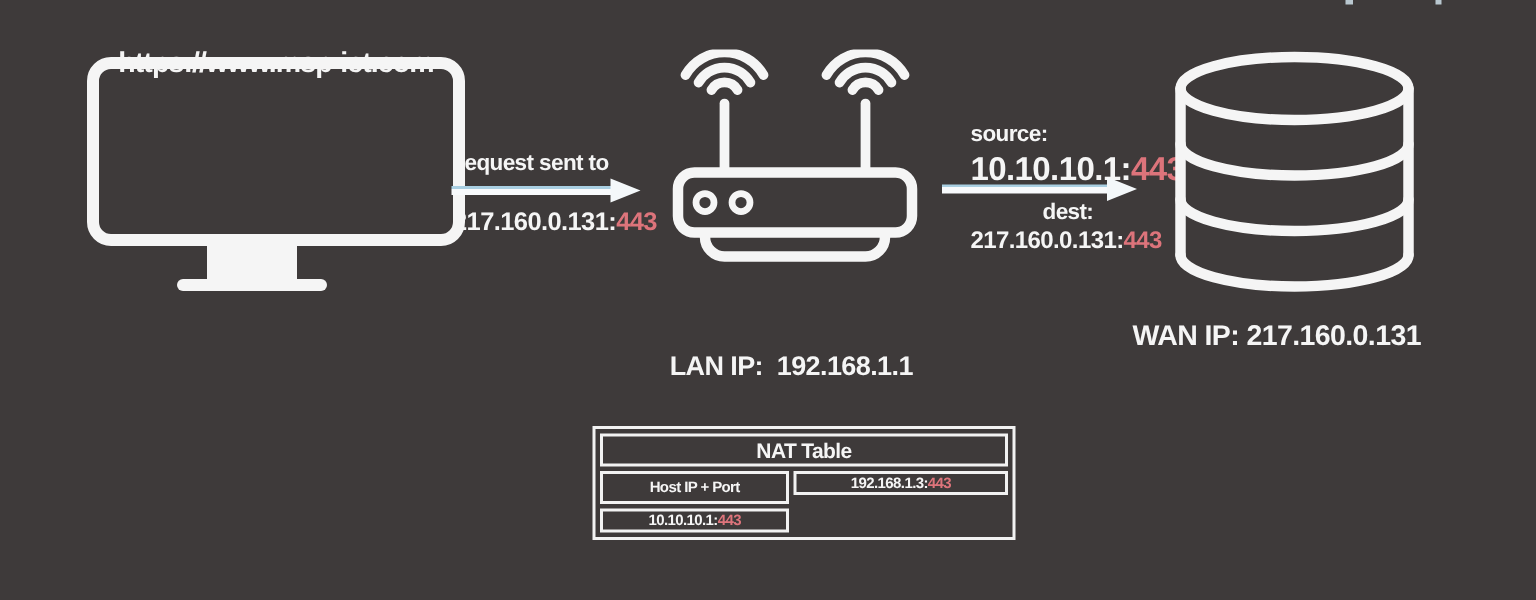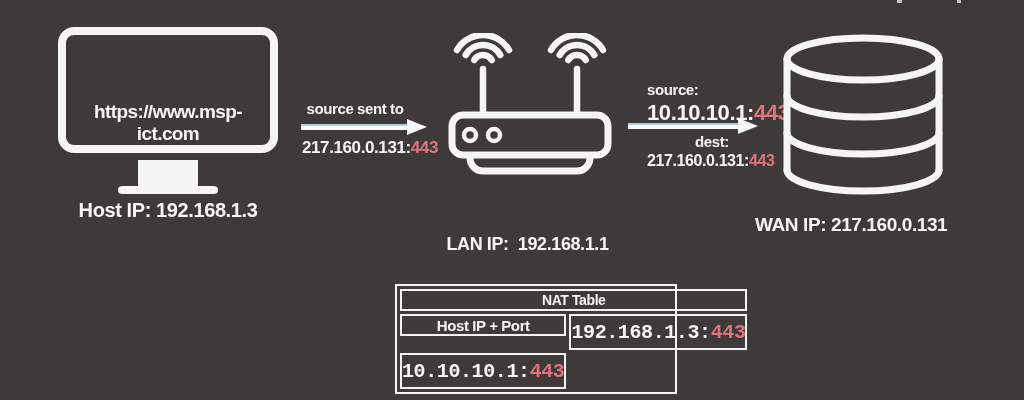--- a/index.html
+++ b/index.html
@@ -17,24 +17,24 @@
   .pre{white-space:pre;margin-top:22px;}
   .red{color:#dd747b;}
 
   
   .speck{position:absolute;top:0;height:3px;background:#cfe0ea;opacity:.85;}
   .s1{left:897px;width:5px;}
   .s2{left:957px;width:4px;}
 
   
   .monitor{
-    left:58px;top:27px;width:220px;height:126px;
+    left:58px;top:38px;width:252px;height:126px;
     border:8px solid #f5f5f5;border-radius:16px;
     box-sizing:border-box;
-    display:flex;align-items:flex-end;justify-content:center;
+    display:flex;align-items:flex-start;justify-content:center;
   }
   .monitor .screen{
     font-size:19px;text-align:center;margin-top:-14px;
     letter-spacing:-0.6px;
   }
   .monitor-neck{left:138px;top:160px;width:60px;height:28px;background:#f5f5f5;}
   .monitor-base{left:118px;top:186px;width:100px;height:8px;background:#f5f5f5;border-radius:4px;}
   .host-label{left:48px;top:199px;width:240px;text-align:center;font-size:20px;}
 
   
@@ -79,39 +79,38 @@
     display:grid;
     grid-template-columns:1fr 1.13fr;
     gap:3px;
   }
   .nat .cell{
     border:2px solid #f2f2f2;
     display:flex;align-items:center;justify-content:center;
     box-sizing:border-box;
   }
   .nat .title{grid-column:1 / span 2;height:22px;font-size:14px;}
-  .nat .ch{height:22px;font-size:15px;}
-  .nat .val{height:36px;font-size:20px;font-family:Liberation Mono, monospace;}
+  .nat .ch{height:22px;font-size:10px;}
+  .nat .val{height:16px;font-size:10px;}
 </style>
 </head>
 <body>
 
 <div class="stage">
 
   <div class="speck s1"></div>
   <div class="speck s2"></div>
 
   <div class="abs monitor">
     <div class="screen">https://www.msp-ict.com</div>
   </div>
   <div class="abs monitor-neck"></div>
   <div class="abs monitor-base"></div>
-  <div class="abs host-label">Host IP: 192.168.1.3</div>
 
-  <div class="abs a1-caption">source sent to</div>
+  <div class="abs a1-caption">request sent to</div>
   <div class="abs arrow arrow1">
     <div class="shaft"></div>
     <div class="head"></div>
   </div>
   <div class="abs a1-dest"><span>217.160.0.131:</span><span class="red">443</span></div>
 
   <svg class="abs router-svg" width="180" height="142" viewBox="0 0 180 142" fill="none" stroke="#f5f5f5" stroke-linecap="round" stroke-linejoin="round">
 
     <path d="M 34.3 27 A 10 10 0 0 1 51.7 27" stroke-width="6.5"></path>
     <path d="M 25.7 22 A 20 20 0 0 1 60.3 22" stroke-width="6.5"></path>

